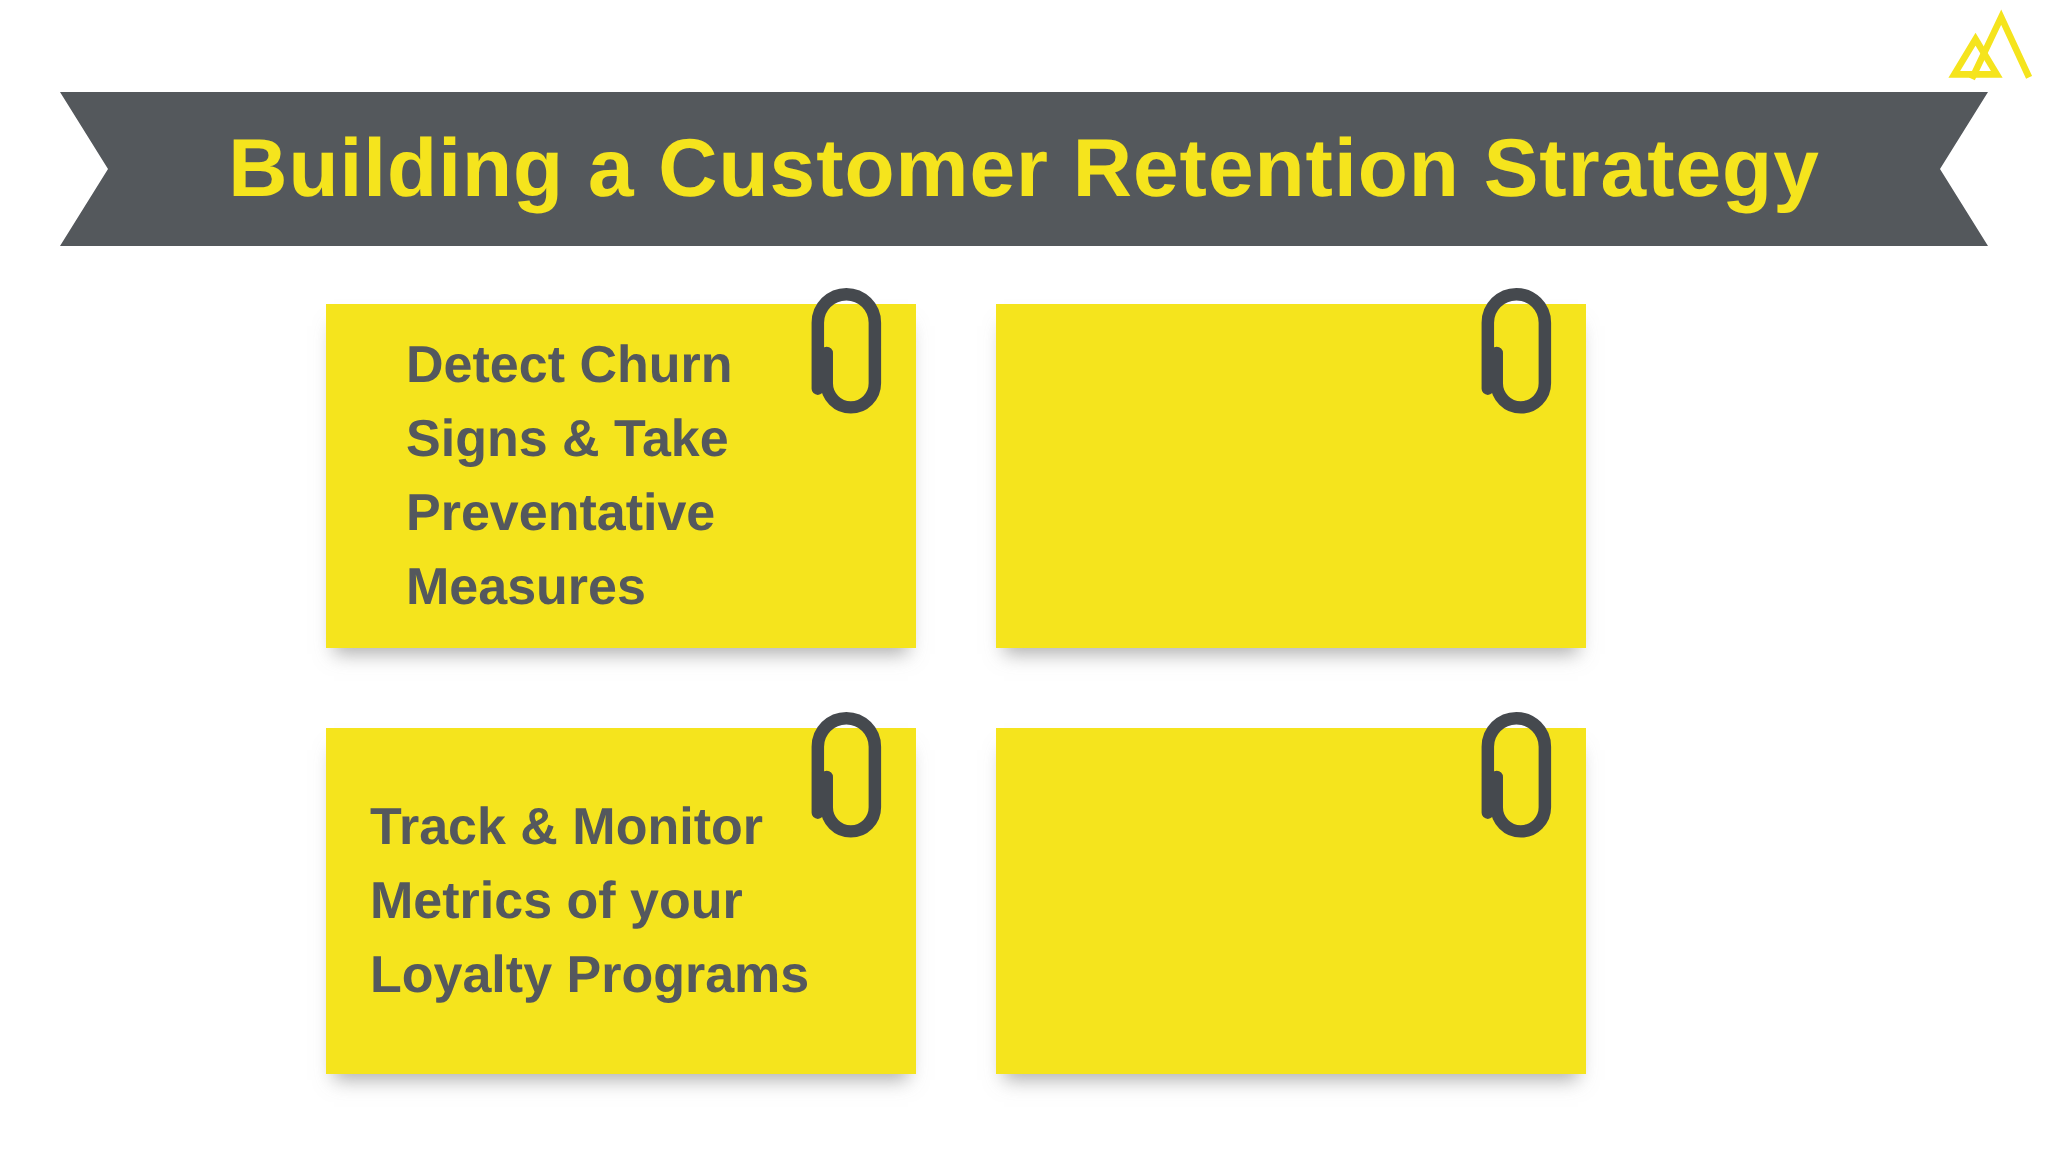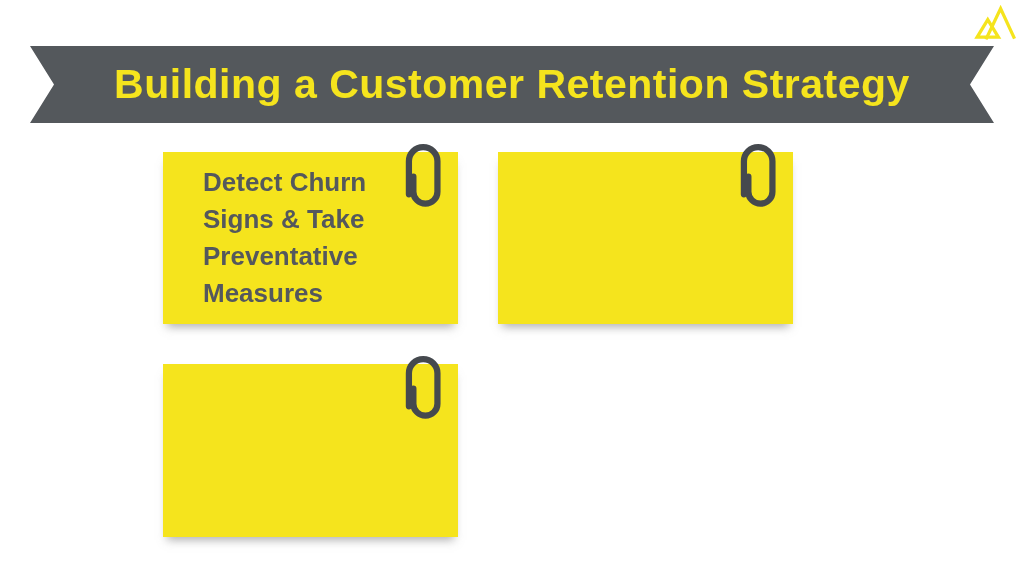--- a/index.html
+++ b/index.html
@@ -107,20 +107,28 @@
 Preventative
 Measures</div>
     </div>
 
     <div class="note">
       <svg class="paperclip" viewBox="0 0 46 84" aria-hidden="true">
         <path d="M10 62 L10 25 A16 16 0 0 1 42 25 L42 59 A13.5 13.5 0 0 1 15 59 L15 42" fill="none" stroke="#45494E" stroke-width="7" stroke-linecap="round"></path>
       </svg>
     </div>
 
+    <div class="note">
+      <svg class="paperclip" viewBox="0 0 46 84" aria-hidden="true">
+        <path d="M10 62 L10 25 A16 16 0 0 1 42 25 L42 59 A13.5 13.5 0 0 1 15 59 L15 42" fill="none" stroke="#45494E" stroke-width="7" stroke-linecap="round"></path>
+      </svg>
+      <div class="note-text">Track &amp; Monitor
+Metrics of your
+Loyalty Programs</div>
+    </div>
 
     <div class="note">
       <svg class="paperclip" viewBox="0 0 46 84" aria-hidden="true">
         <path d="M10 62 L10 25 A16 16 0 0 1 42 25 L42 59 A13.5 13.5 0 0 1 15 59 L15 42" fill="none" stroke="#45494E" stroke-width="7" stroke-linecap="round"></path>
       </svg>
     </div>
 
   </div>
 </div>
 

